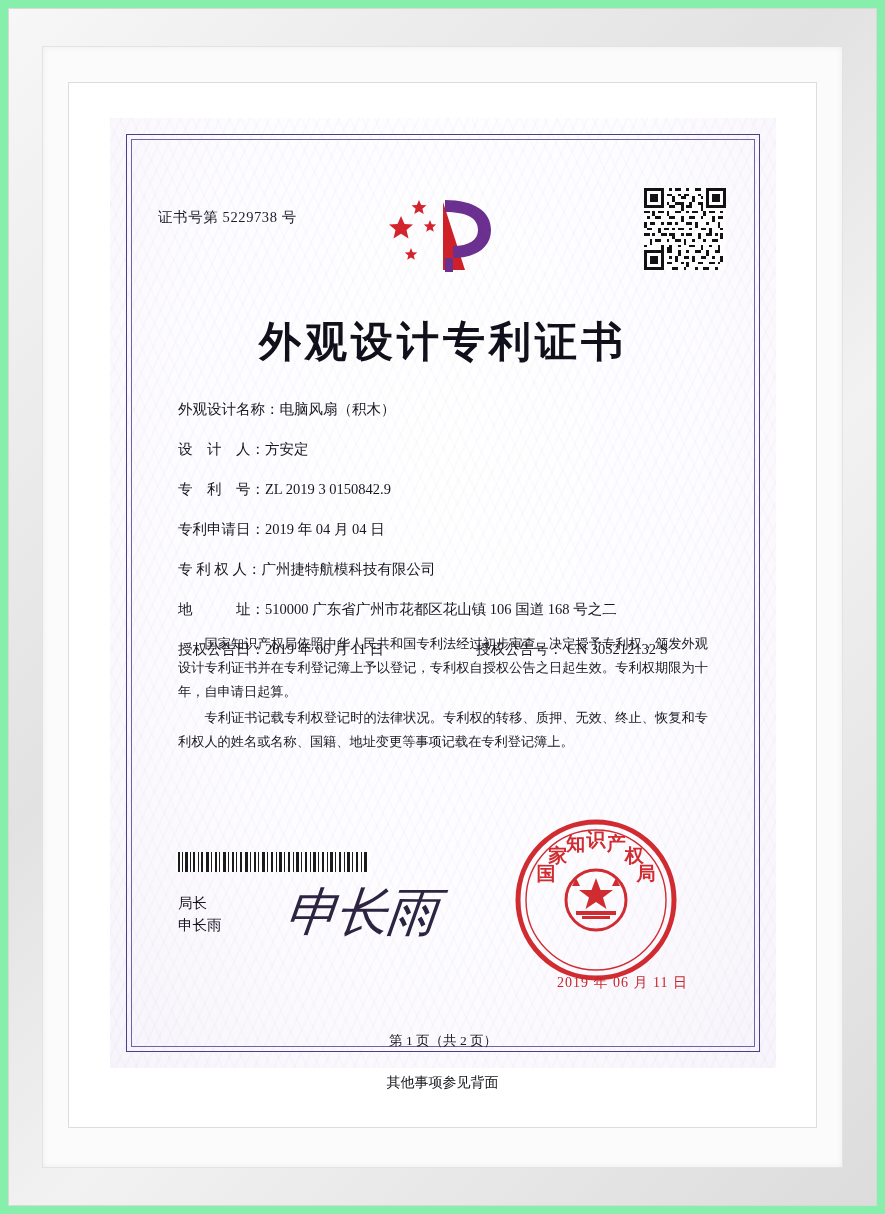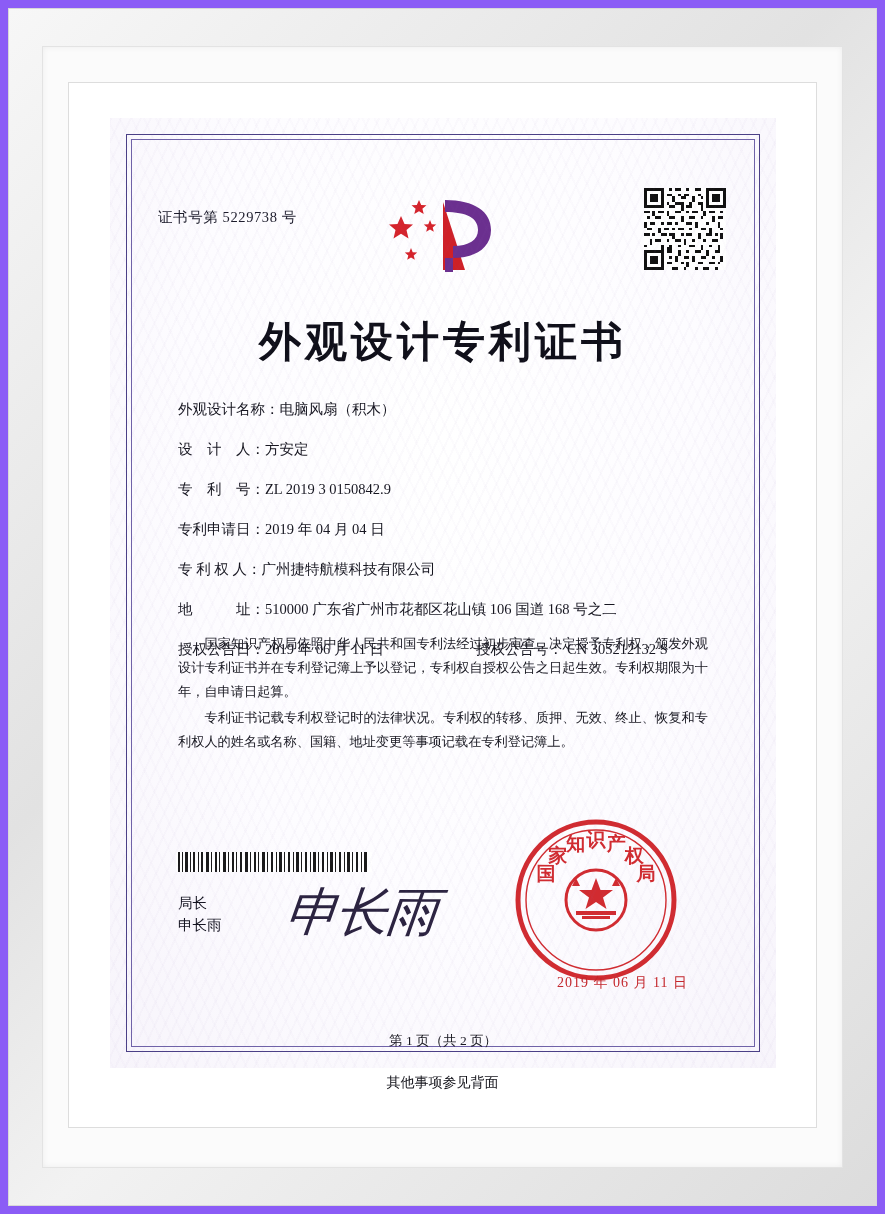--- a/index.html
+++ b/index.html
@@ -6,21 +6,21 @@
   html, body {
     margin: 0; padding: 0;
     width: 885px; height: 1214px;
     background: #ffffff;
     font-family: "Liberation Serif", serif;
   }
   #page {
     position: relative;
     width: 885px; height: 1214px;
     overflow: hidden;
-    background: #8b5cf6;
+    background: #86efac;
   }
   
   .frame-outer {
     position: absolute;
     left: 8px; top: 8px; right: 8px; bottom: 8px;
     background: linear-gradient(135deg,#f7f7f7 0%,#e2e2e2 40%,#f2f2f2 60%,#dcdcdc 100%);
     border: 1px solid #d8d8d8;
   }
   .frame-mid {
     position: absolute;

